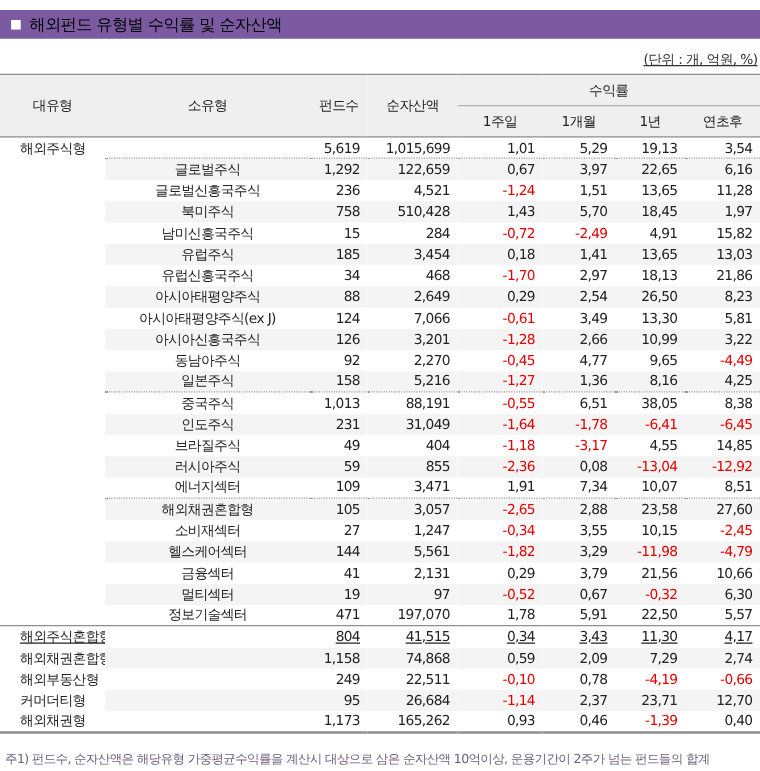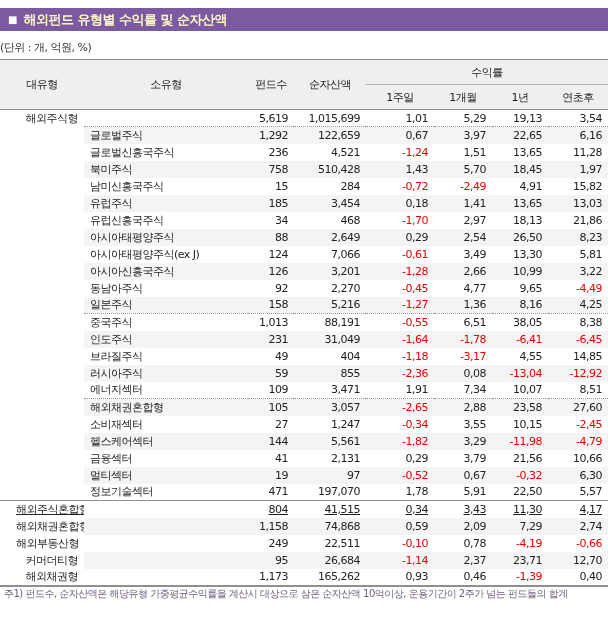--- a/index.html
+++ b/index.html
@@ -6,44 +6,44 @@
   body {
     width:608px; height:617px; background:#ffffff; overflow:hidden;
     font-family:"DejaVu Sans","Liberation Sans",sans-serif;
     -webkit-font-smoothing:none;
   }
   .title-bar {
     margin-top:8px; height:23px; background:#7b5aa1;
     display:flex; align-items:center; padding-left:8px; box-sizing:border-box;
   }
   .bullet { color:#ffffff; font-size:10px; margin-right:6px; line-height:1; }
-  .title  { color:#fef9c3; font-weight:bold; font-size:13px; letter-spacing:-0.5px; }
-  .unit   { font-size:11px; color:#333333; margin:9px 2px 5px 0; height:14px; letter-spacing:-0.5px; }
+  .title  { color:#000000; font-weight:normal; font-size:13px; letter-spacing:-0.5px; }
+  .unit   { text-align:right; font-size:11px; color:#333333; margin:9px 2px 5px 0; height:14px; letter-spacing:-0.5px;text-decoration:underline; }
 
   table { width:608px; border-collapse:collapse; table-layout:fixed;
           border-top:1px solid #8f8f8f; border-bottom:2px solid #8f8f8f; }
   thead th {
     background:#efefef; font-weight:normal; font-size:11px; color:#222222;
     height:24px; padding:0; text-align:center; letter-spacing:-0.5px;
   }
   thead th.ret-group { border-bottom:1px solid #b0b0b0; }
   tbody tr { height:17px; }
   tbody tr:first-child td { border-top:1px solid #8f8f8f; }
   td {
     font-size:11px; color:#222222; padding:0 6px; white-space:nowrap;
     overflow:hidden; letter-spacing:-0.5px;
   }
-  td.major { text-align:right; padding-left:16px; }
-  td.minor { text-align:left; padding-left:6px;margin-top:47px; }
+  td.major { text-align:left; padding-left:16px; }
+  td.minor { text-align:center; padding-left:6px;margin-top:47px; }
   td.num   { text-align:right; }
   td.neg   { color:#e60000; }
   tr.shaded td:not(.major) { background:#f4f4f4; }
   tr.sep-dotted td:not(.major) { border-top:1px dotted #9a9a9a; }
   tr.sep-solid td { border-top:1px solid #8f8f8f;text-decoration:underline; }
-  .footnote { font-size:10px; color:#6d5f7d; padding-left:4px; letter-spacing:-0.5px; }
+  .footnote { margin-top:13px; font-size:10px; color:#6d5f7d; padding-left:4px; letter-spacing:-0.5px; }
 </style>
 </head>
 <body>
 
 <div>
   <div class="title-bar">
     <span class="bullet">■</span>
     <span class="title">해외펀드 유형별 수익률 및 순자산액</span>
   </div>
 

